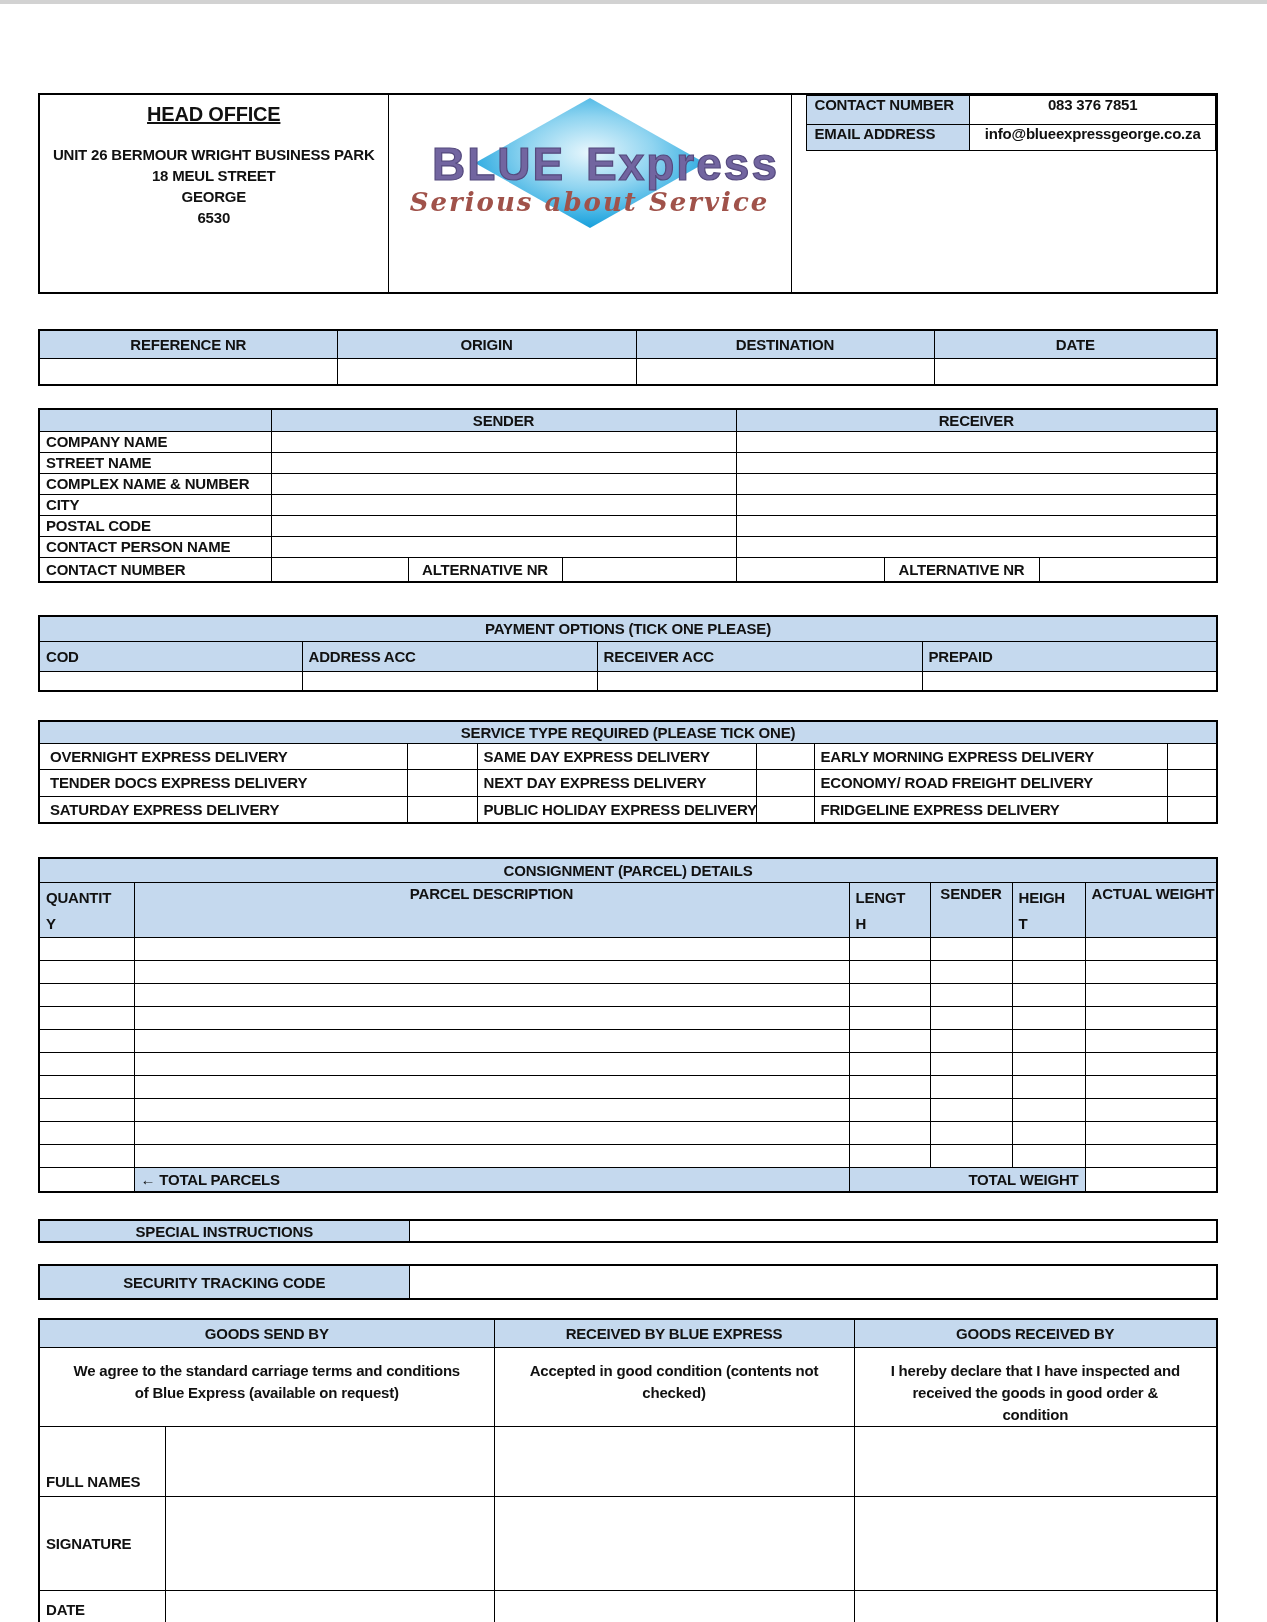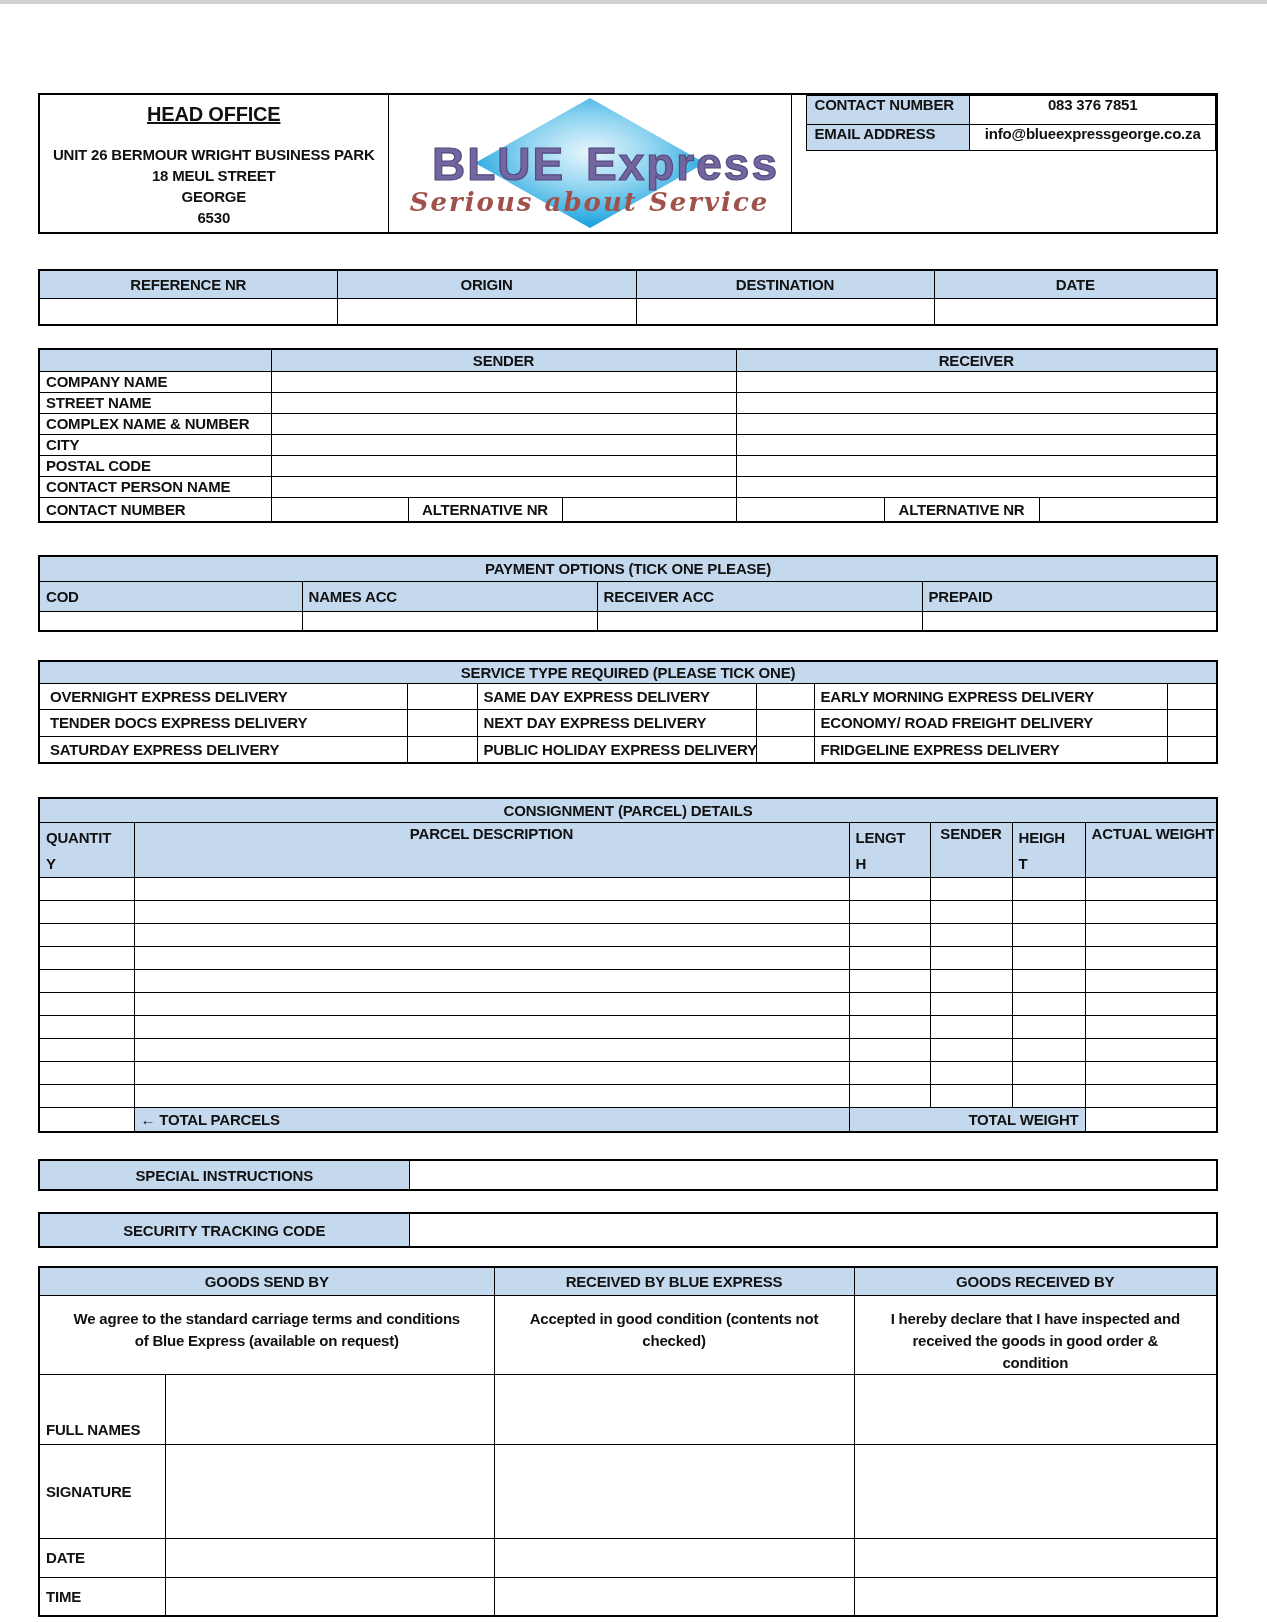--- a/index.html
+++ b/index.html
@@ -78,21 +78,21 @@
   }
   .lbl-bottom{vertical-align:bottom;padding-bottom:6px;}
 </style>
 </head>
 <body>
 
 <div class="topstrip"></div>
 
 <div class="page">
 
-  <table class="t-header" style="height:141px;">
+  <table class="t-header" style="height:201px;">
     <colgroup>
         <col style="width:349px">
         <col style="width:403px">
         <col style="width:426px">
       </colgroup>
     <tbody>
         <tr>
       <td class="headoffice">
         <div class="title">HEAD OFFICE</div>
         <div class="addr">UNIT 26 BERMOUR WRIGHT BUSINESS PARK</div>
@@ -224,21 +224,21 @@
         <col style="width:295px">
         <col style="width:325px">
         <col style="width:295px">
       </colgroup>
     <tbody>
         <tr style="height:25px;">
       <th class="blue center" colspan="4">PAYMENT OPTIONS (TICK ONE PLEASE)</th>
     </tr>
     <tr style="height:30px;">
       <td class="blue">COD</td>
-      <td class="blue">NAMES ACC</td>
+      <td class="blue">ADDRESS ACC</td>
       <td class="blue">RECEIVER ACC</td>
       <td class="blue">PREPAID</td>
     </tr>
     <tr style="height:20px;">
       <td></td>
       <td></td>
       <td></td>
       <td></td>
     </tr>
   </tbody>
@@ -393,21 +393,21 @@
     </tr>
   </tbody>
     </table>
 
   <table class="t-special">
     <colgroup>
         <col style="width:370px">
         <col style="width:808px">
       </colgroup>
     <tbody>
-        <tr style="height:30px;">
+        <tr style="height:22px;">
       <td class="blue center">SPECIAL INSTRUCTIONS</td>
       <td></td>
     </tr>
   </tbody>
     </table>
 
   <table class="t-security">
     <colgroup>
         <col style="width:370px">
         <col style="width:808px">

